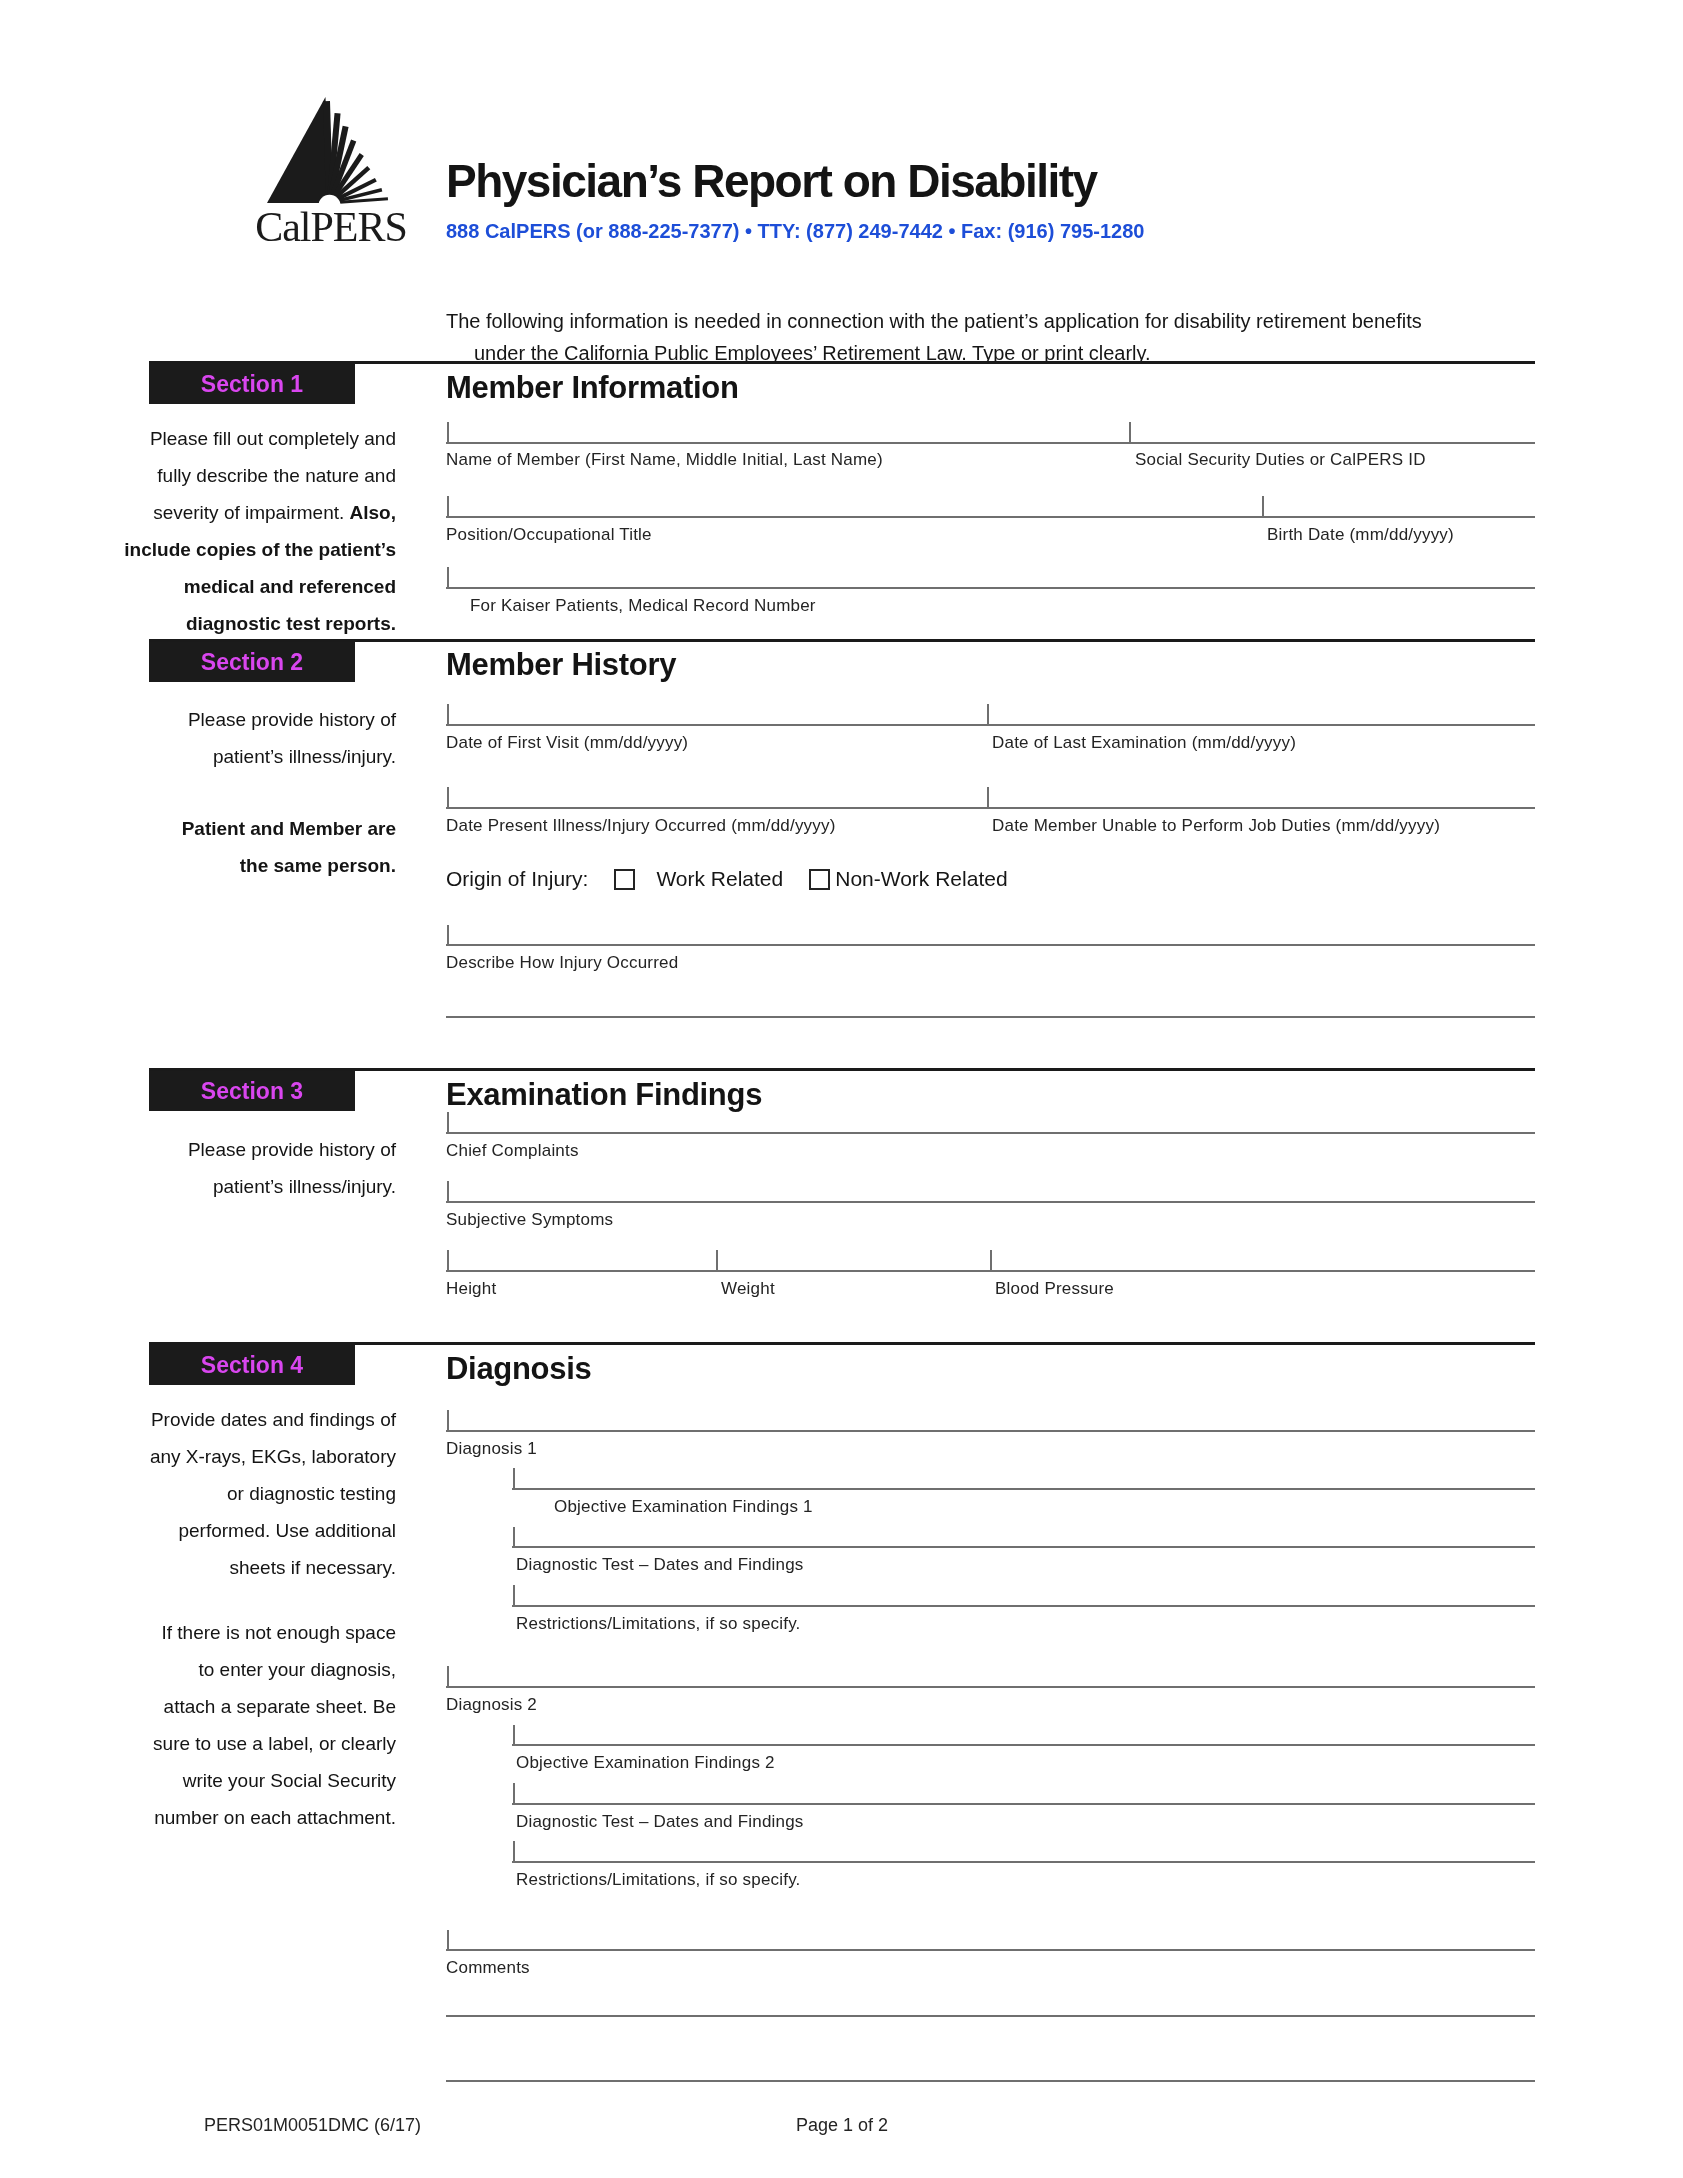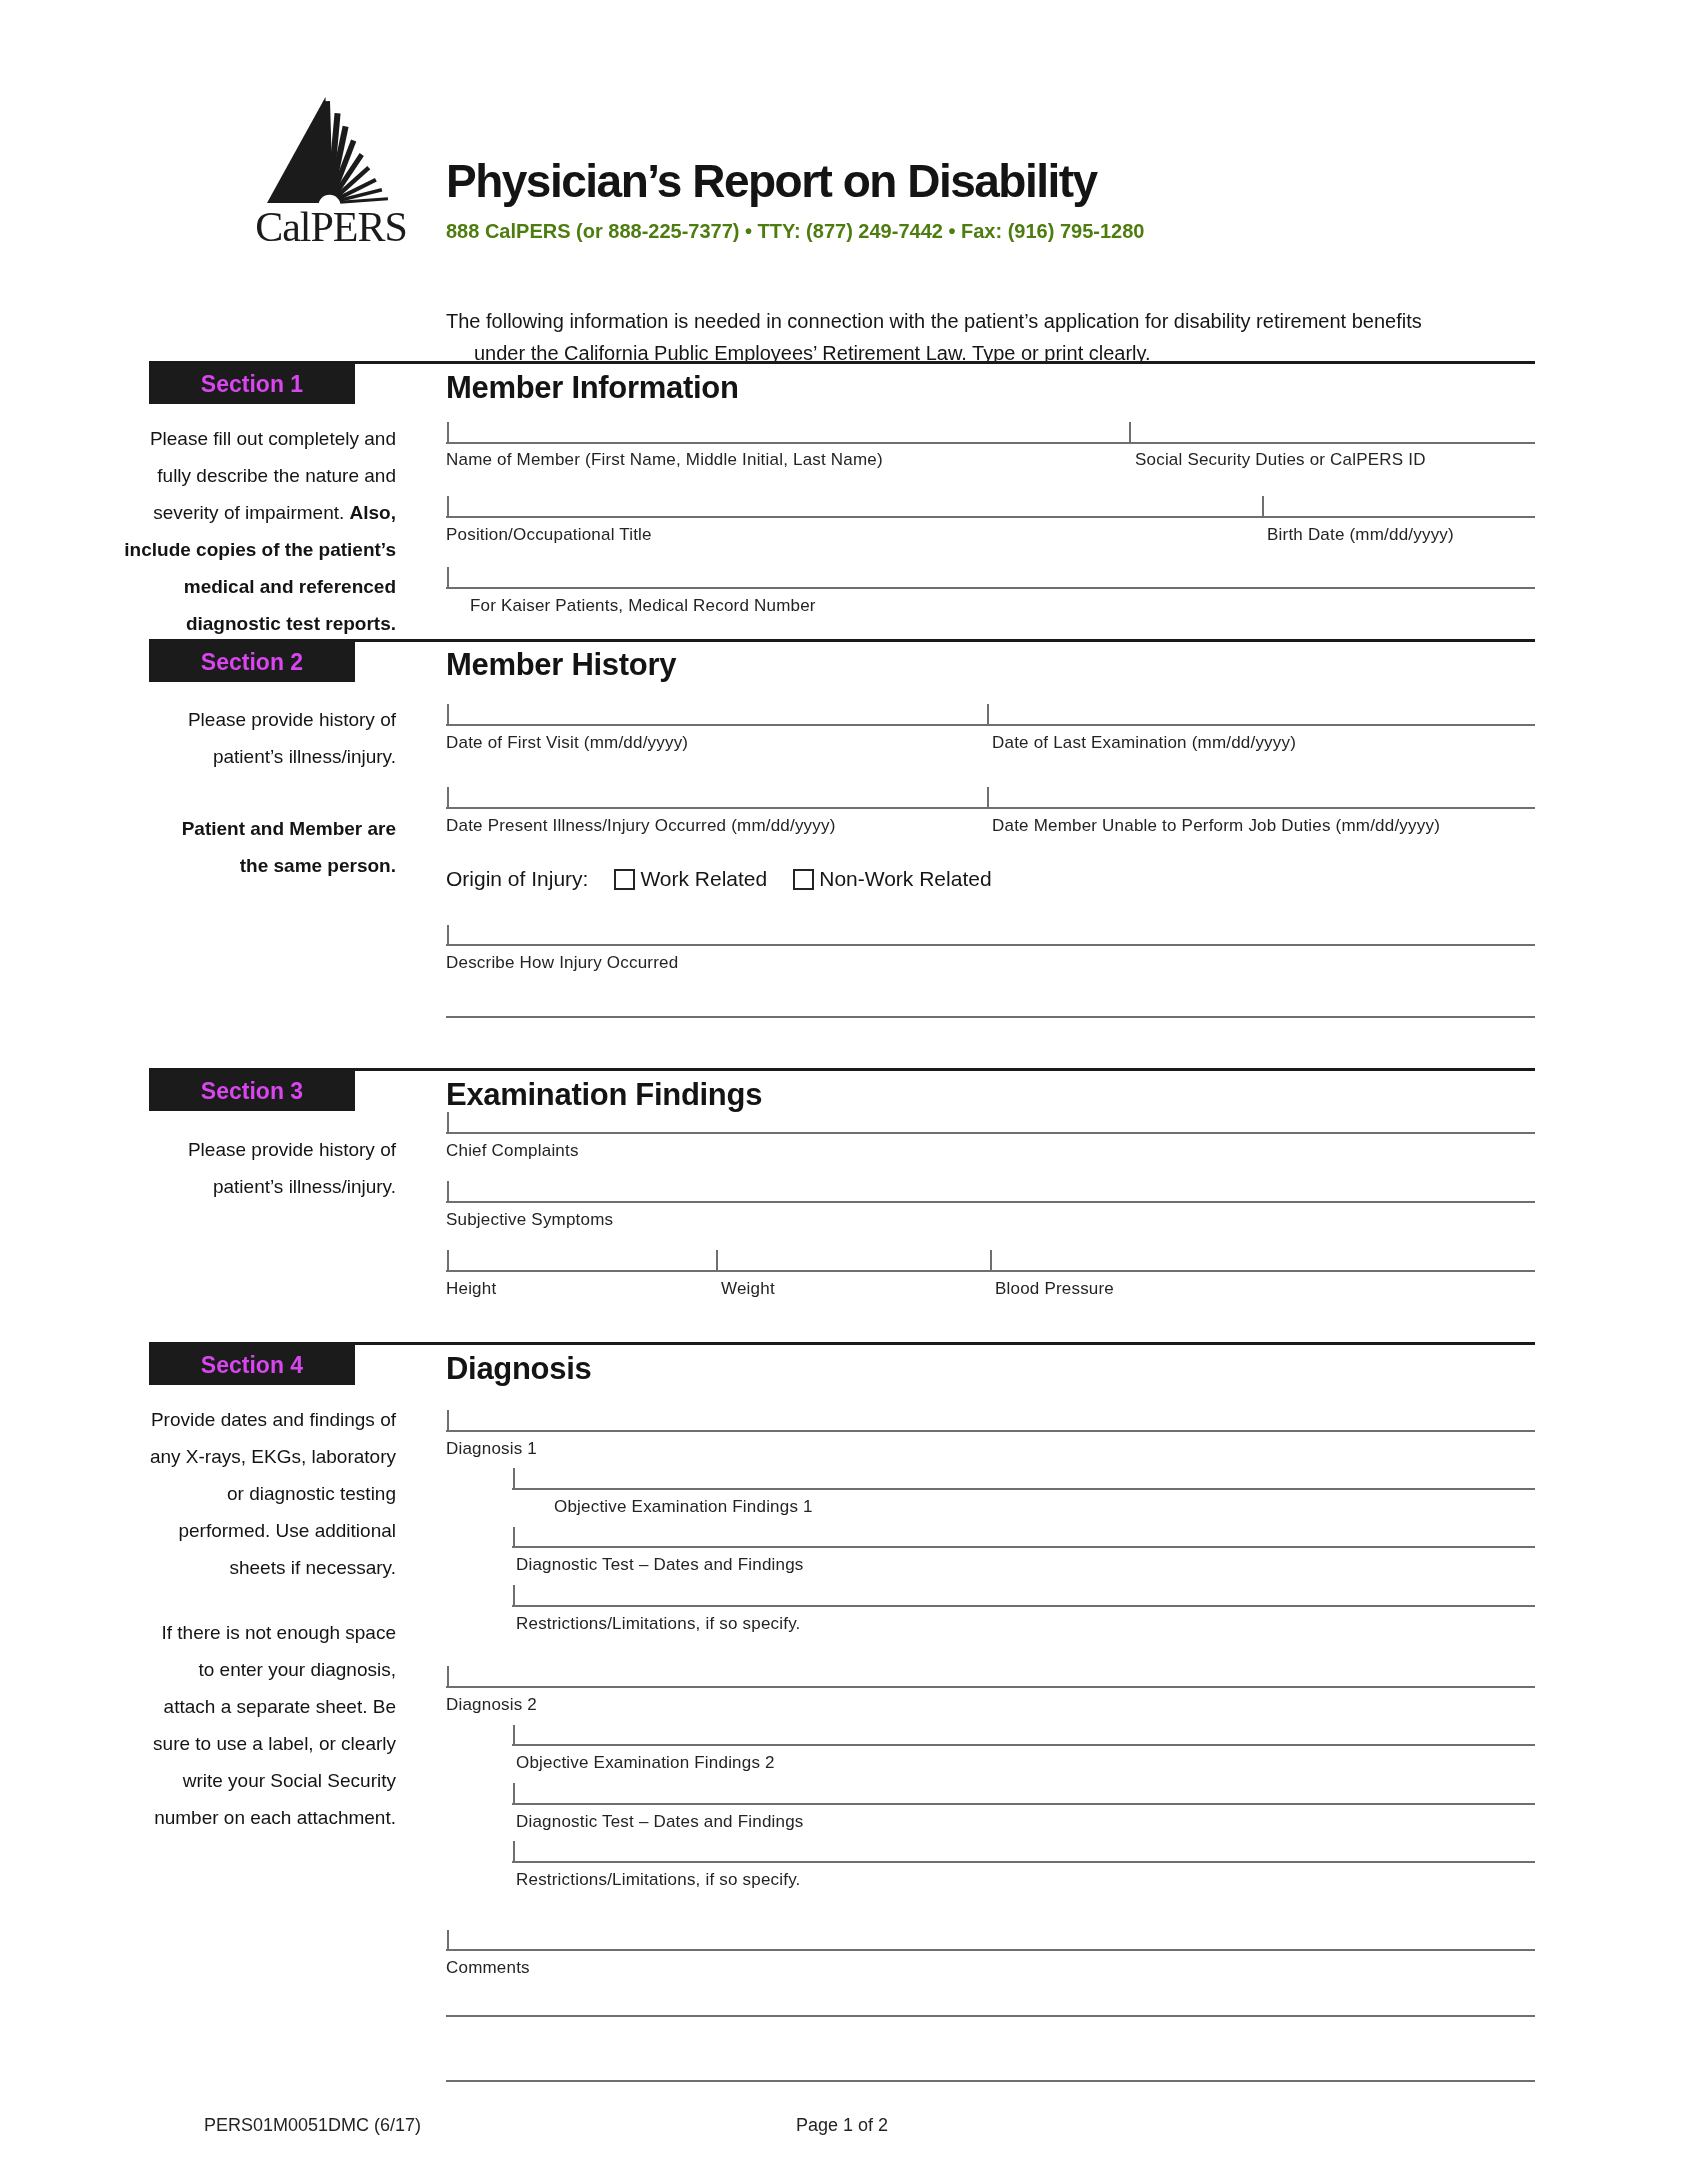--- a/index.html
+++ b/index.html
@@ -12,21 +12,21 @@
   .lbl{position:absolute;font-size:17px;color:#242424;white-space:nowrap;letter-spacing:0.2px;}
   .secbox{position:absolute;width:206px;height:40px;background:#1b1b1b;color:#d946ef;
           display:flex;align-items:center;justify-content:center;font-size:23px;font-weight:bold;}
   .sectitle{position:absolute;font-size:31px;font-weight:bold;color:#141414;white-space:nowrap;letter-spacing:-0.3px;}
   .note{position:absolute;left:107px;width:289px;text-align:right;font-size:19px;
         line-height:37px;color:#141414;}
   .note div{white-space:nowrap;}
   .bold{font-weight:bold;}
   .cb{width:21px;height:21px;border:2.5px solid #242424;background:#fff;display:inline-block;box-sizing:border-box;}
   .title{position:absolute;font-size:46px;font-weight:bold;letter-spacing:-1.5px;color:#141414;white-space:nowrap;}
-  .contact{position:absolute;font-size:20px;font-weight:bold;color:#4d7c0f;white-space:nowrap;}
+  .contact{position:absolute;font-size:20px;font-weight:bold;color:#1d4ed8;white-space:nowrap;}
   .intro{position:absolute;font-size:20px;color:#161616;line-height:32px;white-space:nowrap;}
   .logotext{position:absolute;font-family:"Liberation Serif",serif;font-size:42px;color:#1b1b1b;
             text-align:center;letter-spacing:-1px;}
   .footer{position:absolute;font-size:18px;color:#242424;white-space:nowrap;}
 </style>
 </head>
 <body>
 
 <div id="page">
 
@@ -103,21 +103,21 @@
 
   <div class="tick" style="left:447px;top:787px;"></div>
   <div class="tick" style="left:987px;top:787px;"></div>
   <div class="line" style="left:446px;top:807px;width:1089px;"></div>
   <div class="lbl" style="left:446px;top:816px;">Date Present Illness/Injury Occurred (mm/dd/yyyy)</div>
   <div class="lbl" style="left:992px;top:816px;">Date Member Unable to Perform Job Duties (mm/dd/yyyy)</div>
 
   <div class="abs" style="left:446px;top:867px;display:flex;align-items:center;font-size:21px;color:#161616;">
     <span>Origin of Injury:</span>
     <span class="cb" style="margin-left:26px;"></span>
-    <span style="margin-left:5px;">Work Related</span>
+    <span style="margin-left:21px;">Work Related</span>
     <span class="cb" style="margin-left:26px;"></span>
     <span style="margin-left:5px;">Non-Work Related</span>
   </div>
 
   <div class="tick" style="left:447px;top:925px;"></div>
   <div class="line" style="left:446px;top:944px;width:1089px;"></div>
   <div class="lbl" style="left:446px;top:953px;">Describe How Injury Occurred</div>
   <div class="line" style="left:446px;top:1016px;width:1089px;"></div>
 
   <div class="rule" style="left:149px;top:1068px;width:1386px;"></div>

